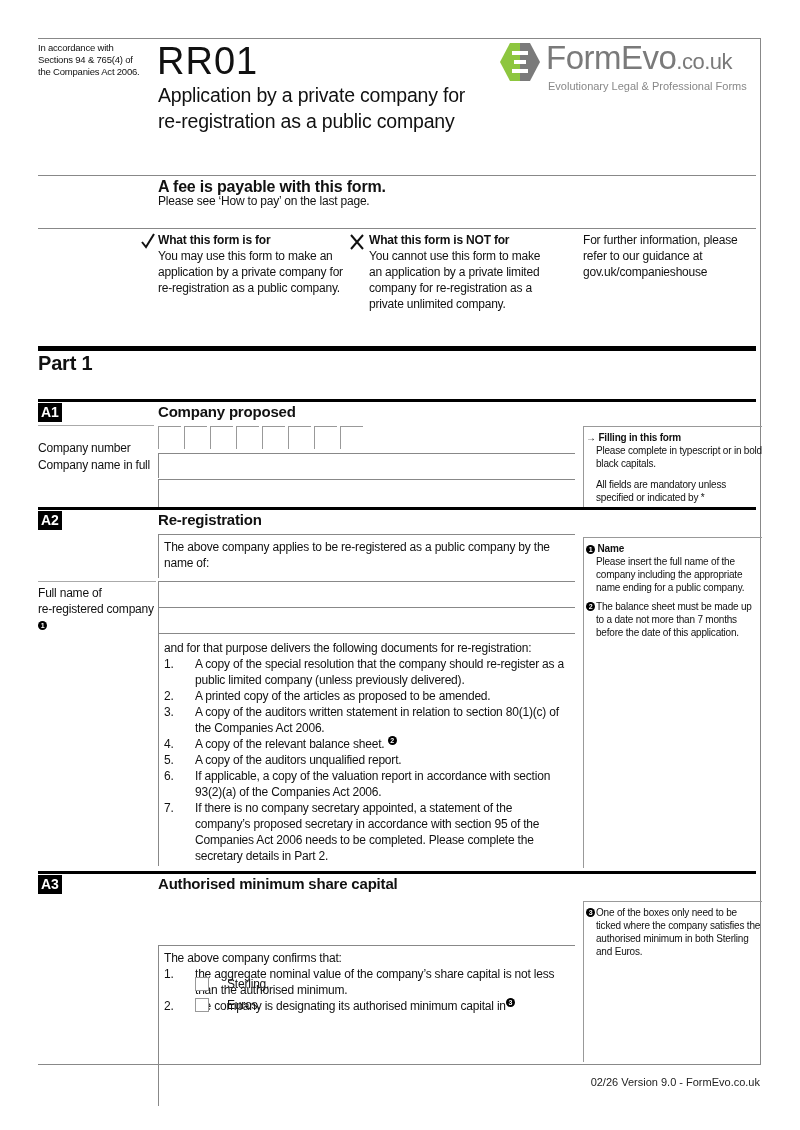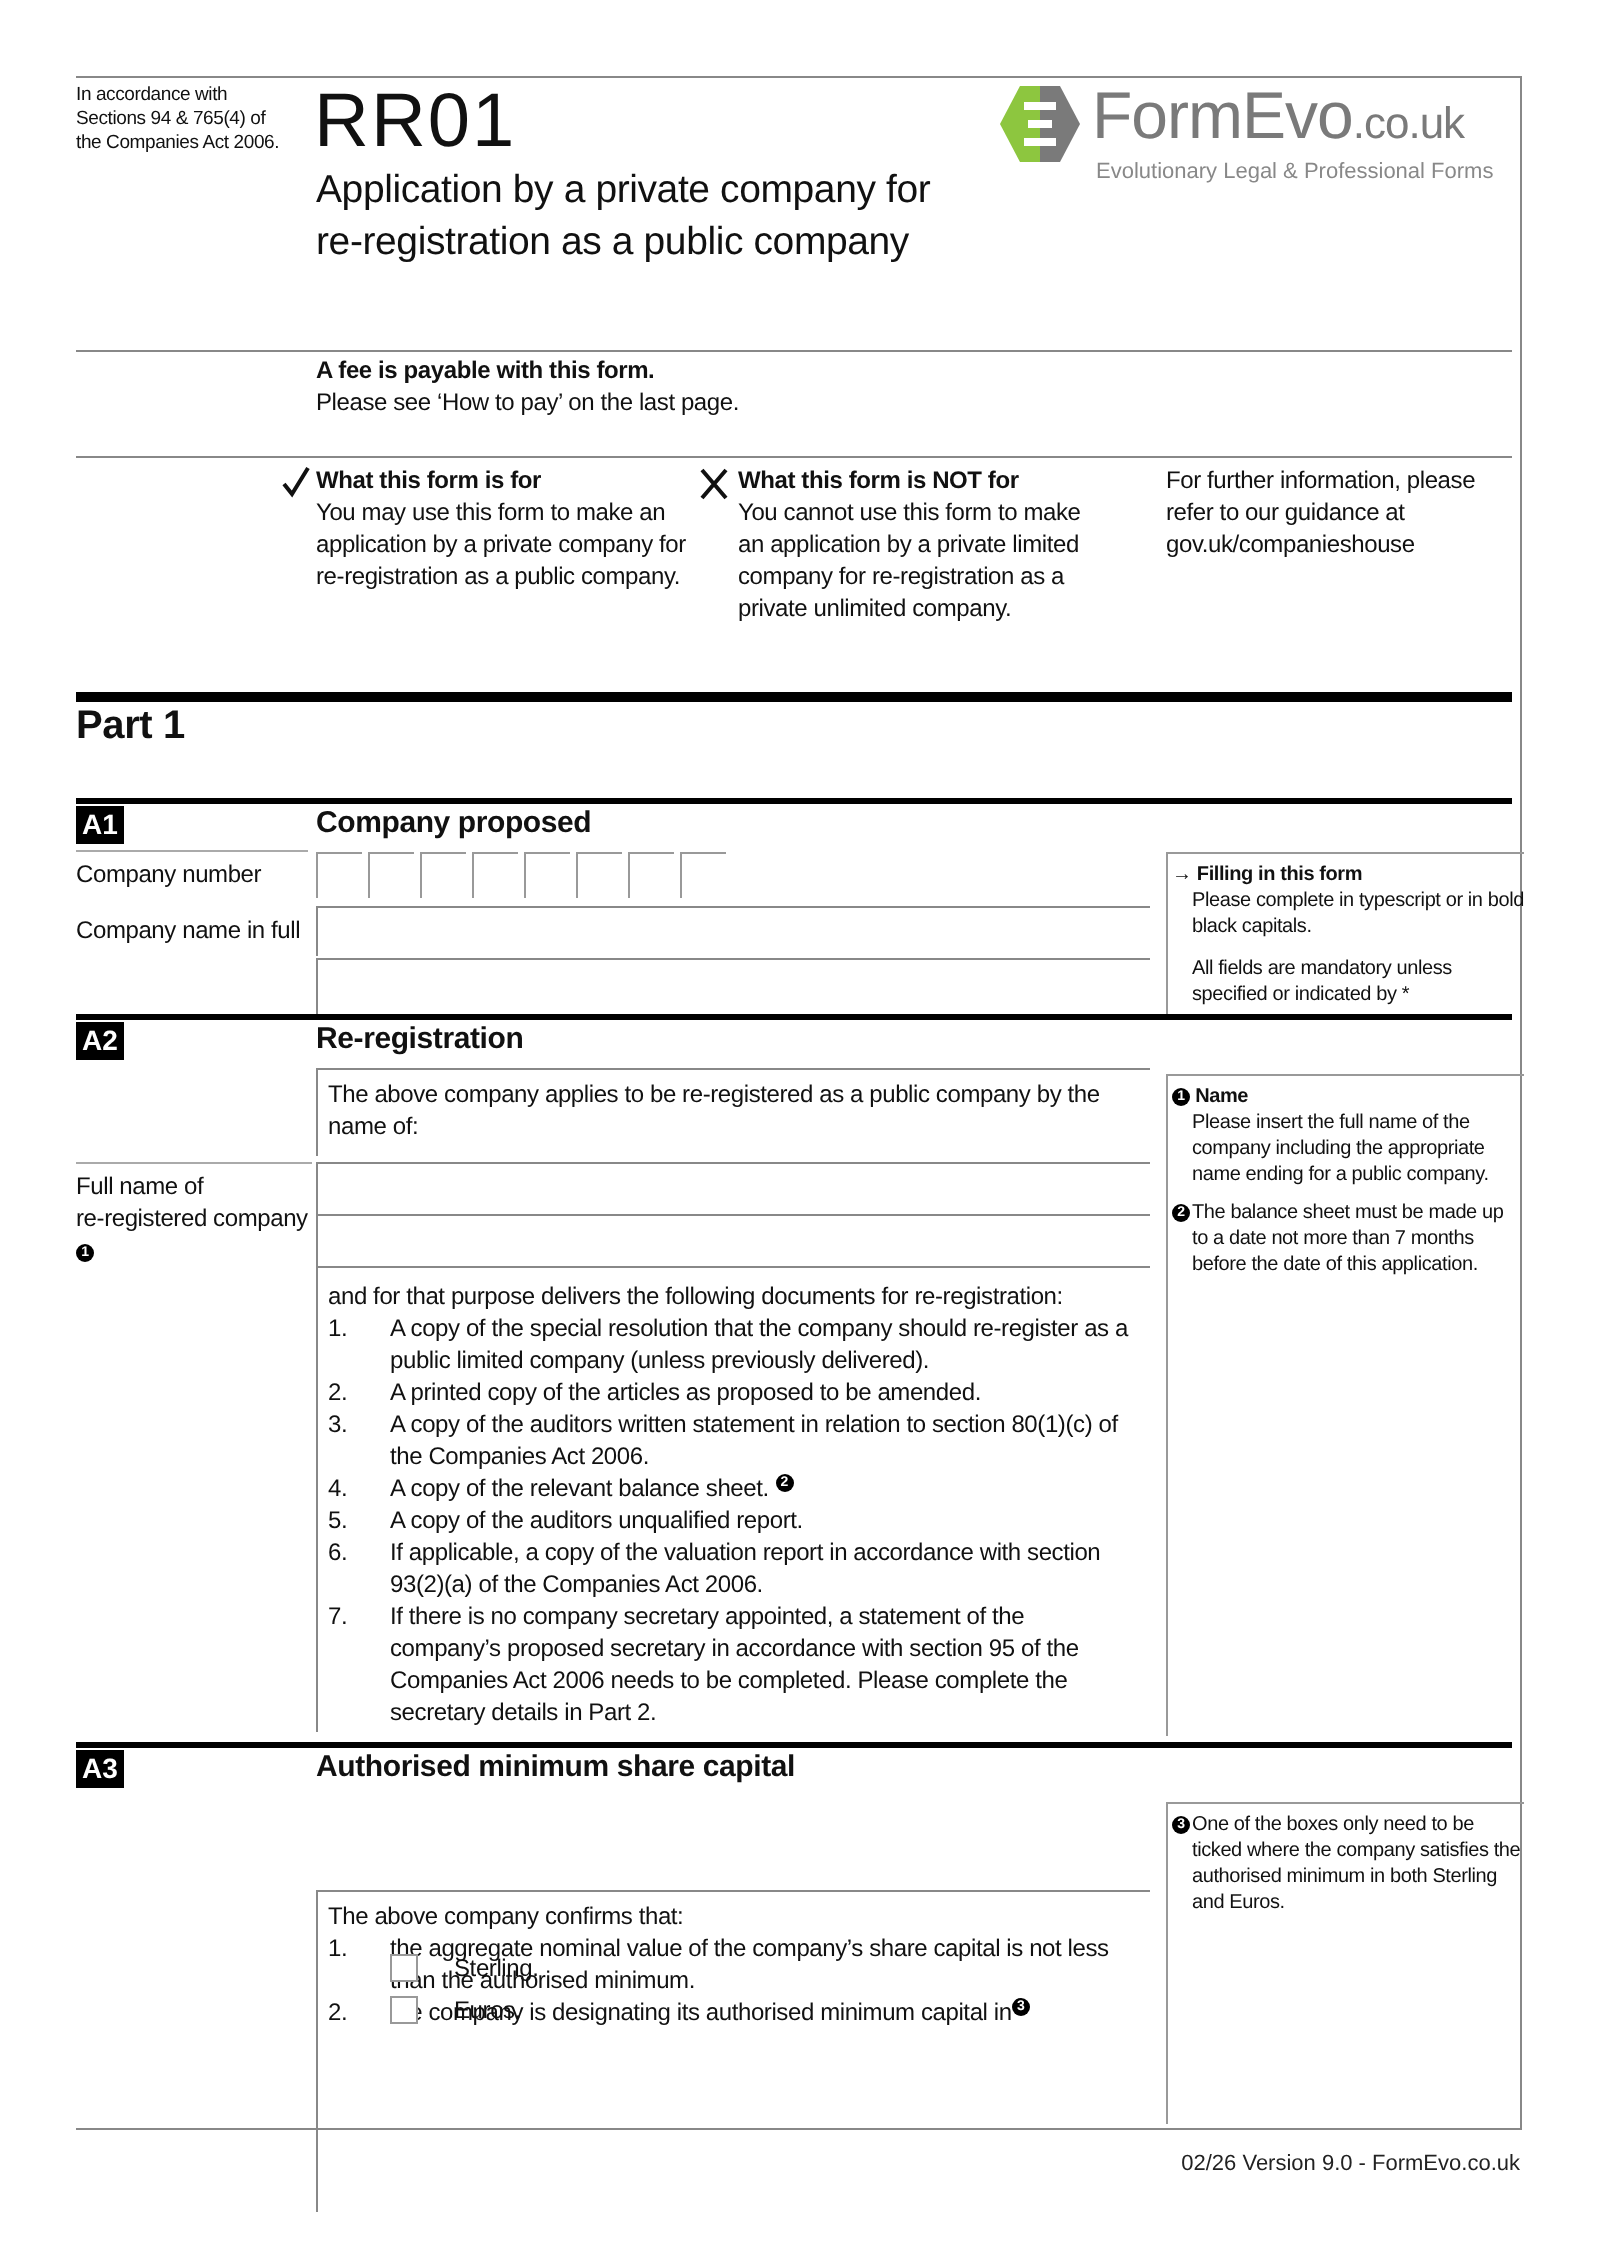--- a/index.html
+++ b/index.html
@@ -13,21 +13,21 @@
 
   .legal { left: 38px; top: 42px; font-size: 9.5px; line-height: 12px; width: 115px; }
   .formcode { left: 157px; top: 40px; font-size: 38px; line-height: 42px; font-weight: normal; letter-spacing: 1px; text-align: center; }
   .formtitle { left: 158px; top: 82px; font-size: 19.5px; line-height: 26px; }
 
   .logo { left: 500px; top: 43px; width: 260px; height: 55px; }
   .logo-text { position: absolute; left: 46px; top: -4px; font-size: 33px; color: #7a7a7a; letter-spacing: -0.5px; white-space: nowrap; }
   .logo-text .couk { font-size: 22px; }
   .logo-sub { position: absolute; left: 48px; top: 37px; font-size: 11px; color: #888; white-space: nowrap; }
 
-  .fee-bold { left: 158px; top: 178px; font-size: 12px; font-weight: bold; }
+  .fee-bold { left: 158px; top: 178px; font-size: 16px; font-weight: bold; }
   .fee-text { left: 158px; top: 194px; font-size: 12px; }
 
   .info-col { top: 232px; font-size: 12px; line-height: 16px; }
   .info-col .h { font-weight: bold; }
 
   .part-title { left: 38px; top: 352px; font-size: 20px; font-weight: bold; }
 
   .sec-badge { position: absolute; left: 38px; background: #000; color: #fff; font-weight: bold; font-size: 14px; padding: 1px 3px; line-height: 17px; }
   .sec-title { position: absolute; left: 158px; font-size: 15px; font-weight: bold; }
 
@@ -114,21 +114,21 @@
 </div>
 
 <div class="thick" style="left:38px; top:346px; width:718px; height:5px;"></div>
 <div class="abs part-title nar">Part 1</div>
 
 <div class="thick" style="left:38px; top:399px; width:718px; height:3px;"></div>
 <div class="sec-badge" style="top:403px;">A1</div>
 <div class="sec-title nar" style="top:403px;">Company proposed</div>
 <div class="hline" style="left:38px; top:425px; width:116px; background:#aaa;"></div>
 
-<div class="label nar" style="top:430px;">Company number</div>
+<div class="label nar" style="top:441px;">Company number</div>
 <div>
   <div class="digit-box" style="left:158px;"></div>
   <div class="digit-box" style="left:184px;"></div>
   <div class="digit-box" style="left:210px;"></div>
   <div class="digit-box" style="left:236px;"></div>
   <div class="digit-box" style="left:262px;"></div>
   <div class="digit-box" style="left:288px;"></div>
   <div class="digit-box" style="left:314px;"></div>
   <div class="digit-box" style="left:340px;"></div>
 </div>

